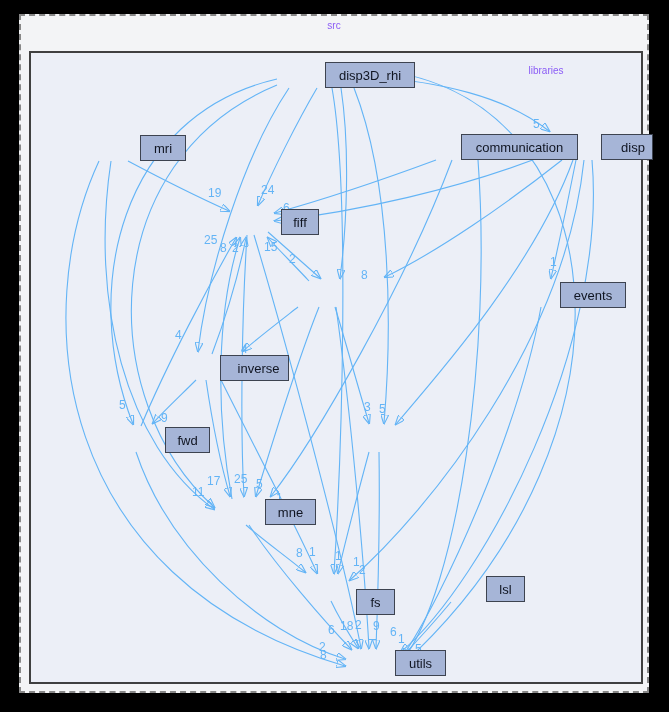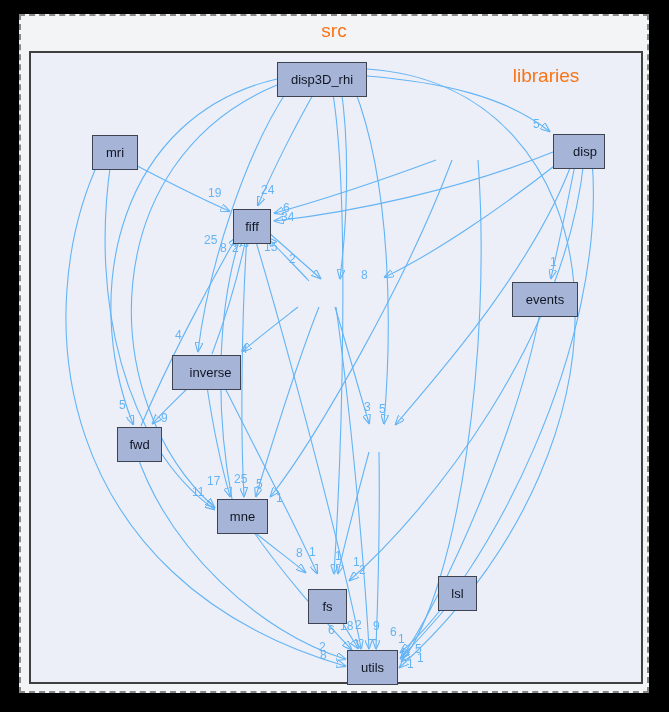--- a/index.html
+++ b/index.html
@@ -9,31 +9,31 @@
   }
   .outer-cluster{
     position:absolute;left:19px;top:14px;width:630px;height:679px;
     background:#f3f4f6;border:2px dashed #888888;box-sizing:border-box;
   }
   .inner-cluster{
     position:absolute;left:29px;top:51px;width:614px;height:633px;
     background:#eceff7;border:2px solid #404040;box-sizing:border-box;
   }
   .cluster-label{
-    position:absolute;color:#f97316;font-size:19px;z-index:5;
+    position:absolute;color:#8b5cf6;font-size:10px;z-index:5;
   }
   #src-label{left:19px;top:20px;width:630px;text-align:center;}
   #libraries-label{left:500px;top:65px;width:92px;text-align:center;}
   #edge-layer{position:absolute;left:0;top:0;z-index:1;pointer-events:none;}
   #edge-layer path{fill:none;stroke:#63b4f6;stroke-width:1.1px;}
   .node{
-    position:absolute;height:35px;box-sizing:border-box;z-index:3;
+    position:absolute;height:26px;box-sizing:border-box;z-index:3;
     background:#a6b5d7;border:1.5px solid #3d4350;color:#101522;
     display:flex;align-items:center;justify-content:center;
-    font-size:13px;cursor:pointer;
+    font-size:13px;cursor:pointer;margin-left:48px;
   }
   .edge-label{
     position:absolute;z-index:2;color:#63b4f6;font-size:12px;line-height:12px;
   }
 </style>
 </head>
 <body>
 
 <div id="canvas">
 
@@ -89,20 +89,21 @@
     <path d="M451,602 C436,620 417,641 401,658" marker-end="url(#arrow)"></path>
     <path d="M367,69 C615,85 660,430 400,667" marker-end="url(#arrow)"></path>
     <path d="M341,88 C350,148 347,225 340,278" marker-end="url(#arrow)"></path>
     <path d="M354,88 C392,185 392,330 384,423" marker-end="url(#arrow)"></path>
     <path d="M111,161 C90,300 125,445 214,509" marker-end="url(#arrow)"></path>
     <path d="M331,601 C338,616 349,634 358,648" marker-end="url(#arrow)"></path>
   </svg>
 
   <div class="node" style="left:277px;top:62px;width:90px;">disp3D_rhi</div>
   <div class="node" style="left:92px;top:135px;width:46px;">mri</div>
+  <div class="node" style="left:413px;top:134px;width:117px;">communication</div>
   <div class="node" style="left:553px;top:134px;width:52px;padding-left:12px;">disp</div>
   <div class="node" style="left:233px;top:209px;width:38px;">fiff</div>
   <div class="node" style="left:512px;top:282px;width:66px;">events</div>
   <div class="node" style="left:172px;top:355px;width:69px;padding-left:8px;">inverse</div>
   <div class="node" style="left:117px;top:427px;width:45px;">fwd</div>
   <div class="node" style="left:217px;top:499px;width:51px;">mne</div>
   <div class="node" style="left:308px;top:589px;width:39px;">fs</div>
   <div class="node" style="left:438px;top:576px;width:39px;">lsl</div>
   <div class="node" style="left:347px;top:650px;width:51px;">utils</div>
 

